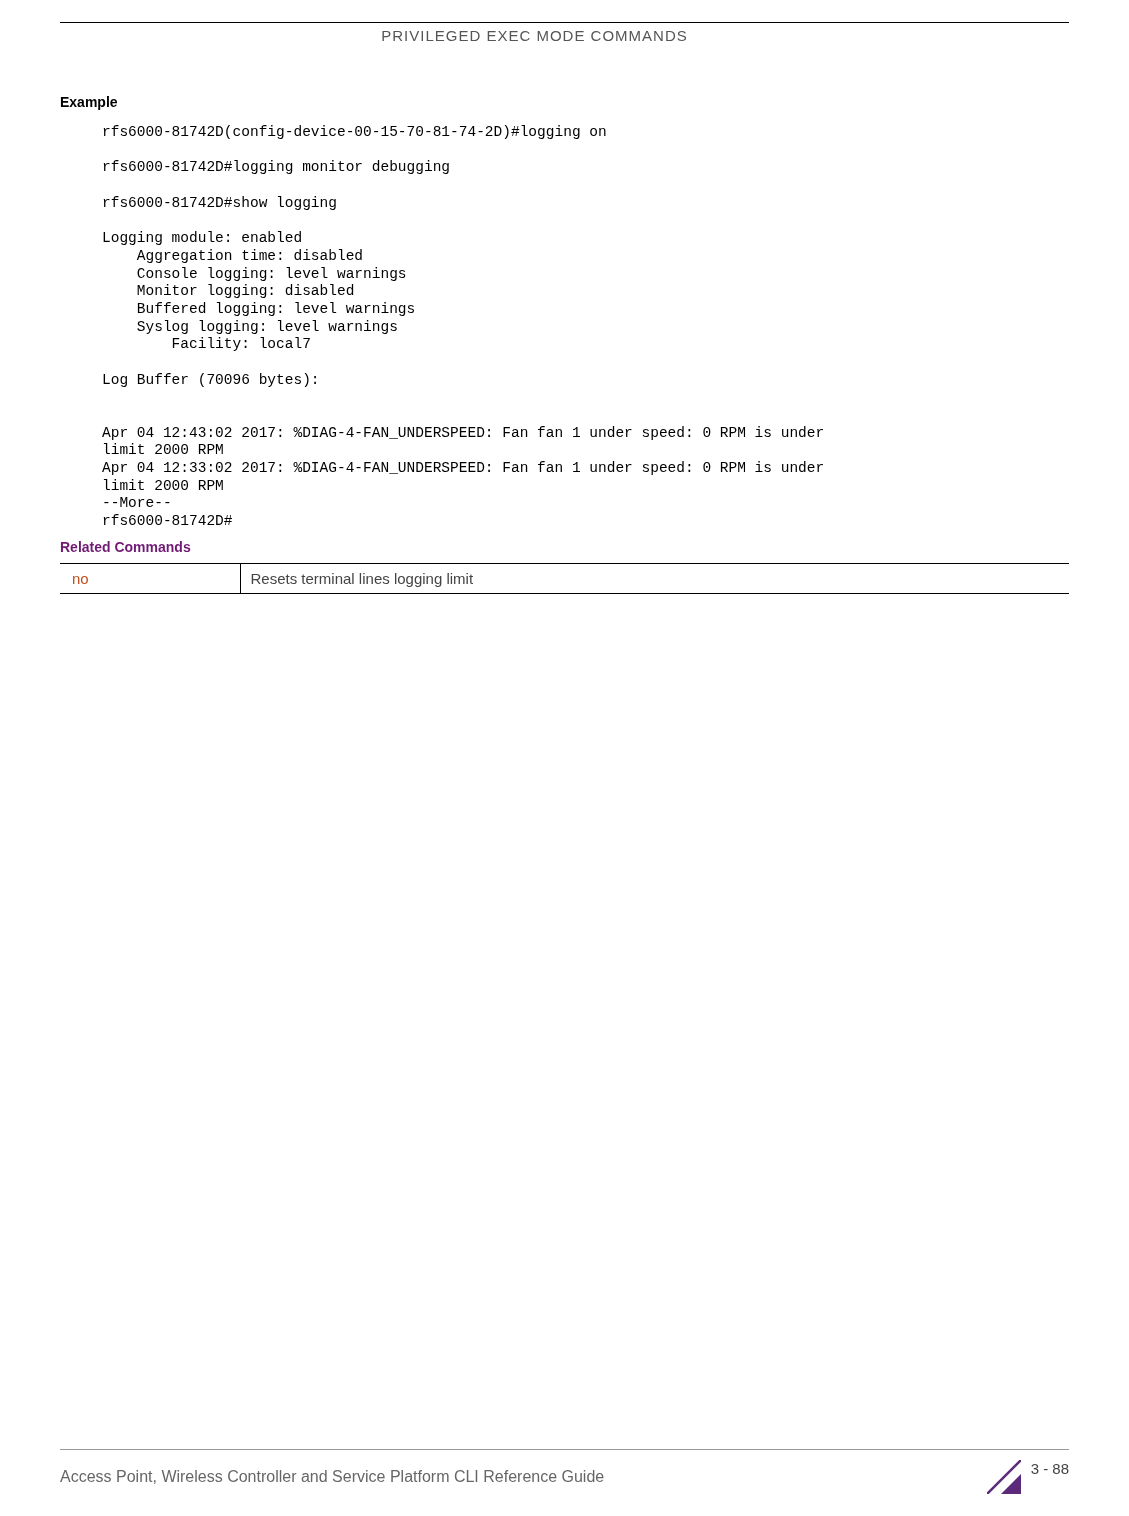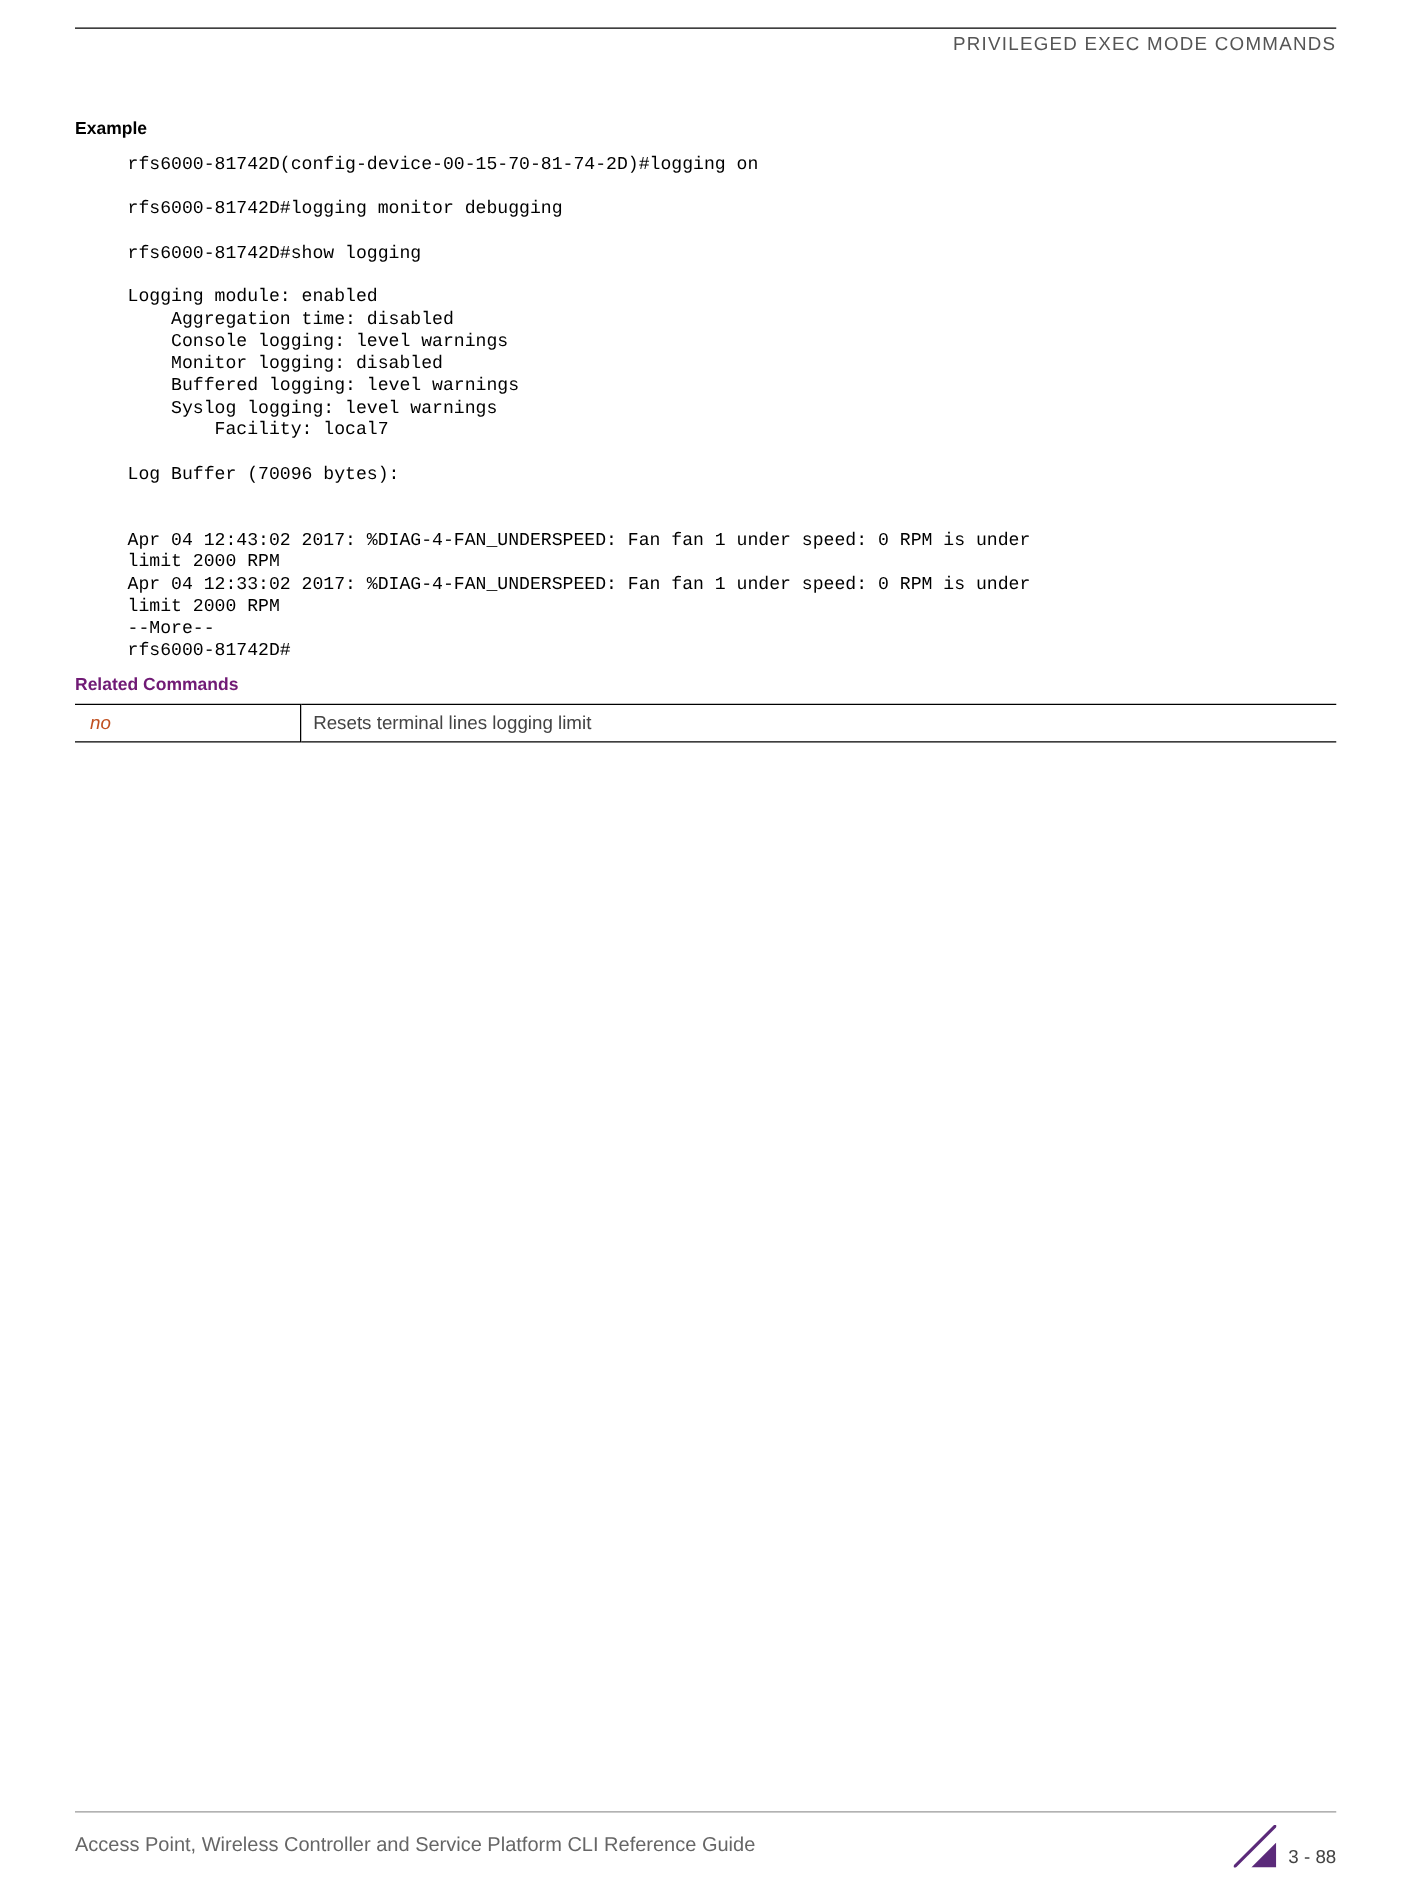--- a/index.html
+++ b/index.html
@@ -13,21 +13,21 @@
       width: 1129px;
       height: 1516px;
       position: relative;
       padding: 0;
     }
     .header-line {
       border-top: 1px solid #000;
       margin: 22px 60px 0 60px;
     }
     .header-text {
-      text-align: right;
+      text-align: center;
       font-size: 15px;
       letter-spacing: 1px;
       color: #555;
       margin: 4px 60px 0 0;
       font-weight: 300;
     }
     .content {
       padding: 50px 60px 0 60px;
     }
     .section-heading {
@@ -61,21 +61,20 @@
     .related-table td {
       padding: 6px 10px;
       font-size: 15px;
       color: #444;
       vertical-align: top;
       font-weight: 300;
     }
     .related-table td:first-child {
       width: 180px;
       border-right: 1px solid #000;
-      font-style: italic;
       color: #c05020;
       padding-left: 12px;
     }
     .footer {
       position: absolute;
       bottom: 22px;
       left: 0;
       right: 0;
       padding: 0 60px;
     }
@@ -88,21 +87,21 @@
       justify-content: space-between;
       align-items: center;
     }
     .footer-left {
       font-size: 16px;
       color: #666;
       font-weight: 300;
     }
     .footer-right {
       display: flex;
-      align-items: flex-end;
+      align-items: flex-start;
       gap: 10px;
     }
     .page-num {
       font-size: 15px;
       color: #444;
       font-weight: 300;
     }
     .corner-shape {
       width: 34px;
       height: 34px;

